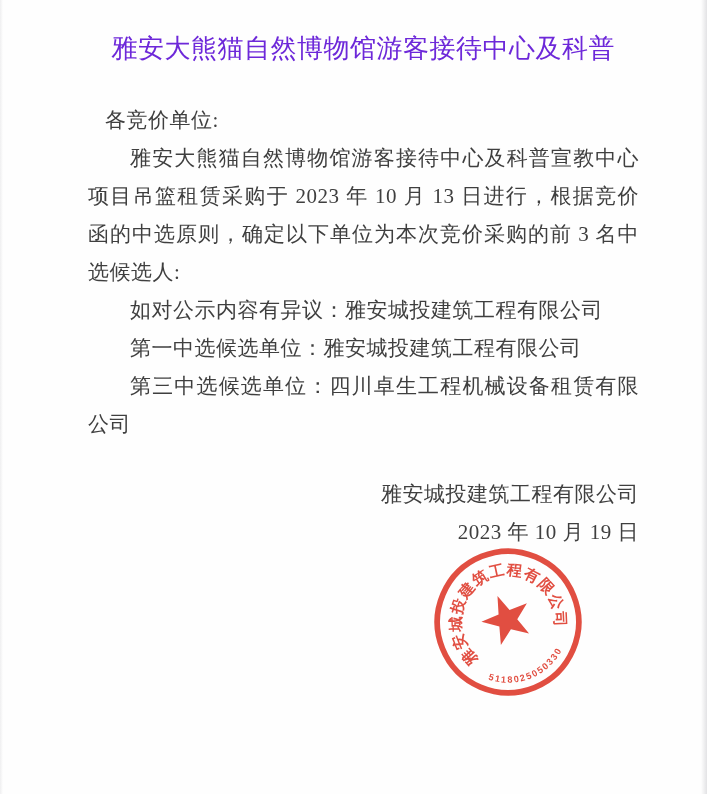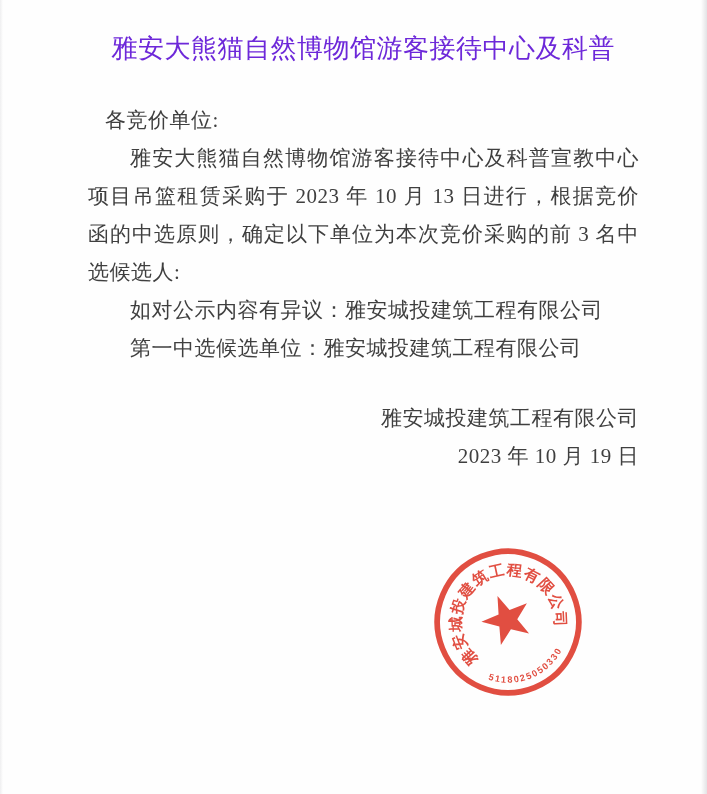--- a/index.html
+++ b/index.html
@@ -72,20 +72,21 @@
     <div>雅安大熊猫自然博物馆游客接待中心及科普</div>
   </div>
 
   <div class="content">
     <p class="salutation">各竞价单位:</p>
 
     <p class="indent">雅安大熊猫自然博物馆游客接待中心及科普宣教中心项目吊篮租赁采购于 2023 年 10 月 13 日进行，根据竞价函的中选原则，确定以下单位为本次竞价采购的前 3 名中选候选人:</p>
 
     <p class="indent"><span>如对公示内容有异议：</span><span>雅安城投建筑工程有限公司</span></p>
     <p class="indent"><span>第一中选候选单位：</span><span>雅安城投建筑工程有限公司</span></p>
+    <p class="indent"><span>第三中选候选单位：</span><span>四川卓生工程机械设备租赁有限公司</span></p>
 
 
     <div class="signature">
       <p>雅安城投建筑工程有限公司</p>
       <p>2023 年 10 月 19 日</p>
     </div>
   </div>
 
   <svg class="seal" viewBox="0 0 200 200">
     <g transform="rotate(-22 100 100)">

